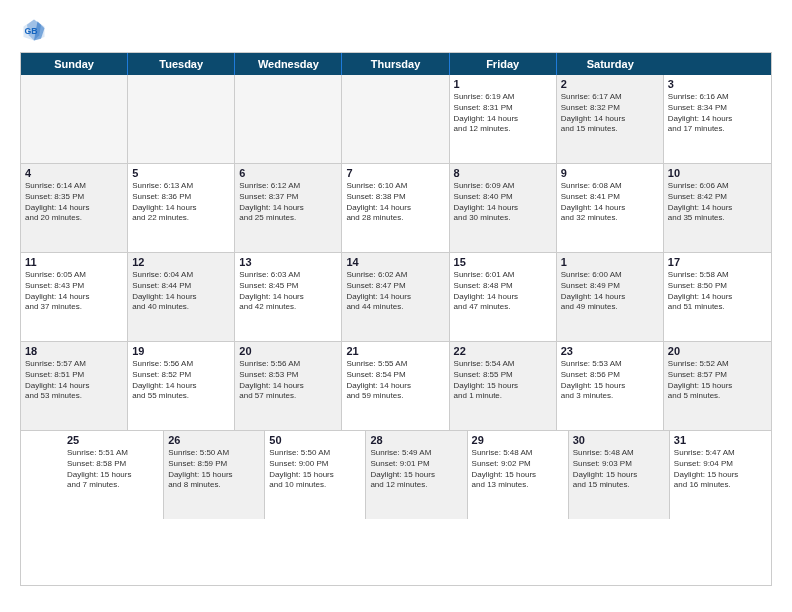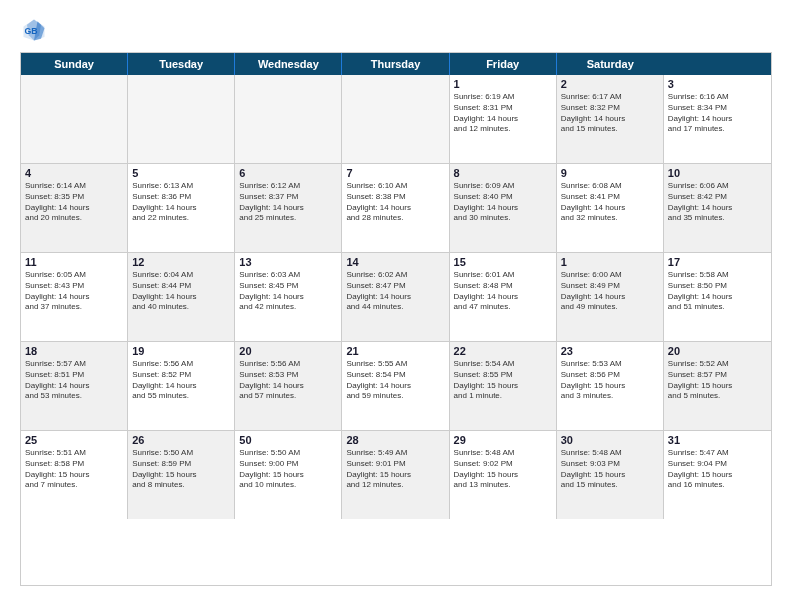--- a/index.html
+++ b/index.html
@@ -80,21 +80,21 @@
     .cal-body {
       display: flex;
       flex-direction: column;
     }
     .cal-row {
       display: grid;
       grid-template-columns: repeat(7, 1fr);
       border-bottom: 1px solid #ccc;
       flex: 1;
     }
-    .cal-row:last-child { border-bottom: none; }
+    .cal-row:last-child { border-bottom: none; margin-left: 42px; }
     .cal-cell {
       border-right: 1px solid #ccc;
       padding: 3px 4px;
       font-size: 8.5px;
       color: #333;
       min-height: 88px;
       vertical-align: top;
       background: #fff;
     }
     .cal-cell:last-child { border-right: none; }

